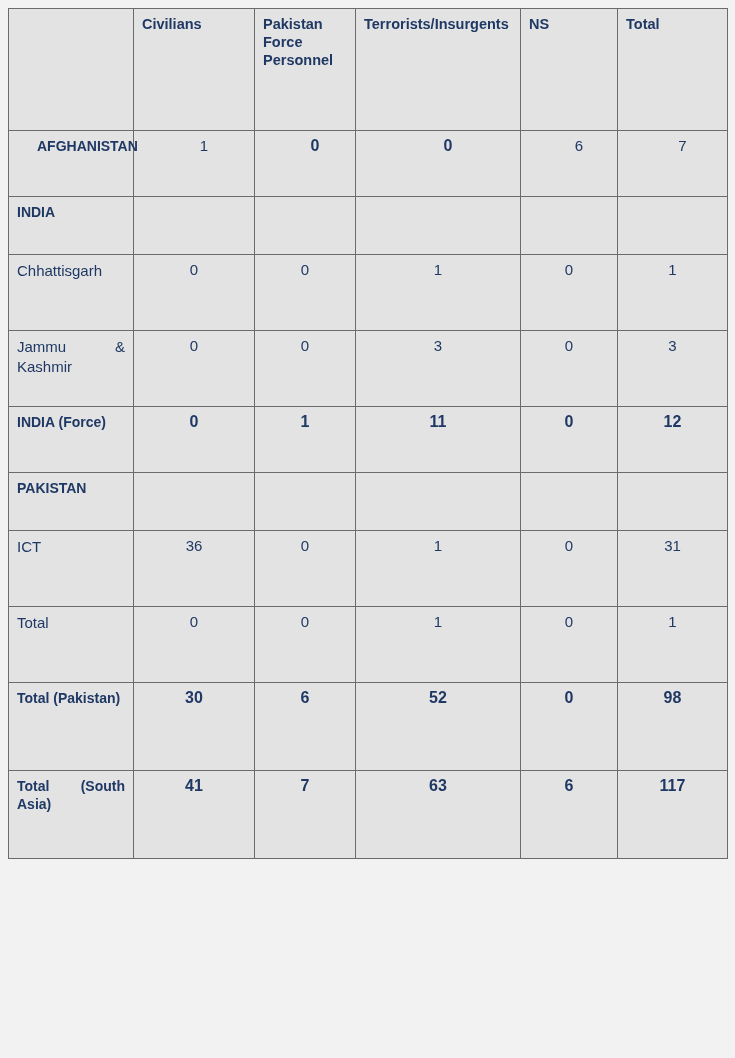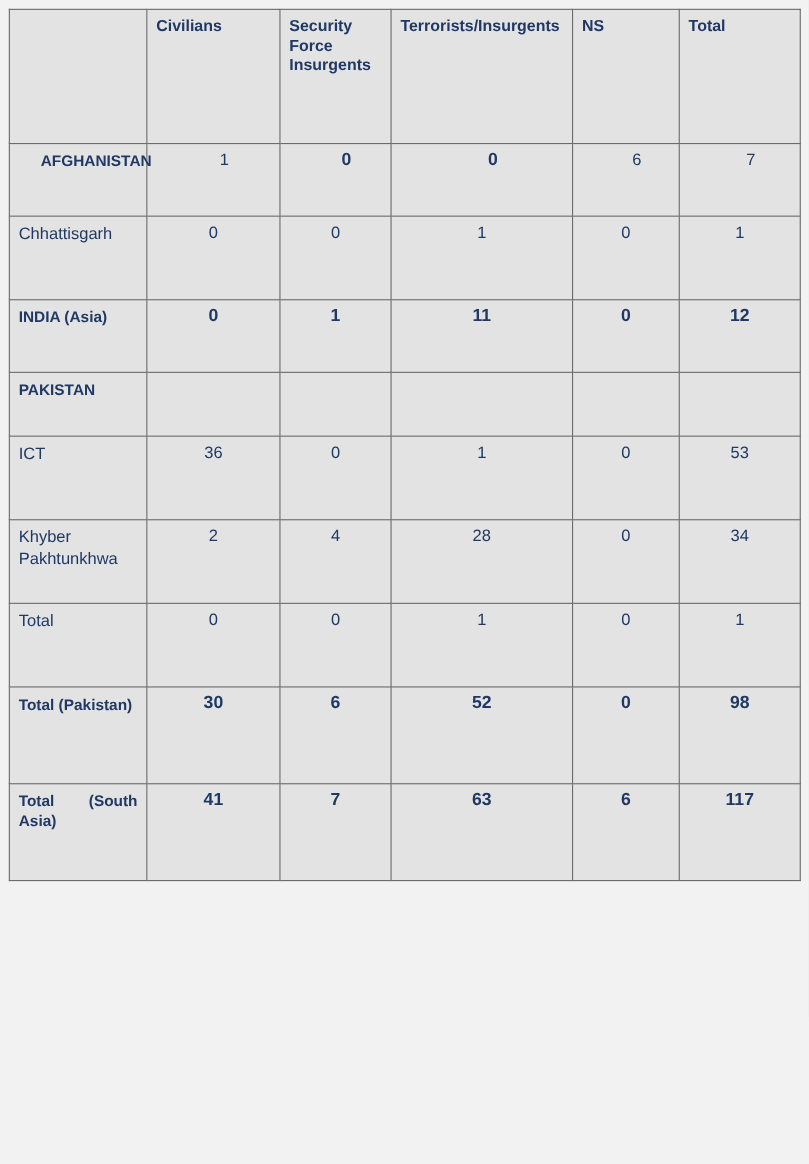--- a/index.html
+++ b/index.html
@@ -104,51 +104,67 @@
         <col class="c1">
         <col class="c2">
         <col class="c3">
         <col class="c4">
         <col class="c5">
     </colgroup>
     <thead>
       <tr>
         <th class="corner"></th>
         <th>Civilians</th>
-        <th>Security Force Insurgents</th>
+        <th>Pakistan Force Personnel</th>
         <th>Terrorists/Insurgents</th>
         <th>NS</th>
         <th>Total</th>
       </tr>
     </thead>
     <tbody>
 
       <tr class="r-country">
         <td class="rowlabel bold">AFGHANISTAN</td>
         <td class="num">1</td>
         <td class="num bold">0</td>
         <td class="num bold">0</td>
         <td class="num">6</td>
         <td class="num">7</td>
       </tr>
 
+      <tr class="r-section">
+        <td class="rowlabel bold">INDIA</td>
+        <td class="num blank"></td>
+        <td class="num blank"></td>
+        <td class="num blank"></td>
+        <td class="num blank"></td>
+        <td class="num blank"></td>
+      </tr>
 
       <tr class="r-data">
         <td class="rowlabel">Chhattisgarh</td>
         <td class="num">0</td>
         <td class="num">0</td>
         <td class="num">1</td>
         <td class="num">0</td>
         <td class="num">1</td>
       </tr>
 
+      <tr class="r-data2">
+        <td class="rowlabel justify">Jammu &amp; Kashmir</td>
+        <td class="num">0</td>
+        <td class="num">0</td>
+        <td class="num">3</td>
+        <td class="num">0</td>
+        <td class="num">3</td>
+      </tr>
 
 
       <tr class="r-total">
-        <td class="rowlabel bold">INDIA (Asia)</td>
+        <td class="rowlabel bold">INDIA (Force)</td>
         <td class="num bold">0</td>
         <td class="num bold">1</td>
         <td class="num bold">11</td>
         <td class="num bold">0</td>
         <td class="num bold">12</td>
       </tr>
 
       <tr class="r-section">
         <td class="rowlabel bold">PAKISTAN</td>
         <td class="num blank"></td>
@@ -158,31 +174,23 @@
         <td class="num blank"></td>
       </tr>
 
 
       <tr class="r-data">
         <td class="rowlabel">ICT</td>
         <td class="num">36</td>
         <td class="num">0</td>
         <td class="num">1</td>
         <td class="num">0</td>
-        <td class="num">53</td>
-      </tr>
-
-      <tr class="r-data2">
-        <td class="rowlabel">Khyber Pakhtunkhwa</td>
-        <td class="num">2</td>
-        <td class="num">4</td>
-        <td class="num">28</td>
-        <td class="num">0</td>
-        <td class="num">34</td>
-      </tr>
+        <td class="num">31</td>
+      </tr>
+
 
       <tr class="r-data">
         <td class="rowlabel">Total</td>
         <td class="num">0</td>
         <td class="num">0</td>
         <td class="num">1</td>
         <td class="num">0</td>
         <td class="num">1</td>
       </tr>
 

